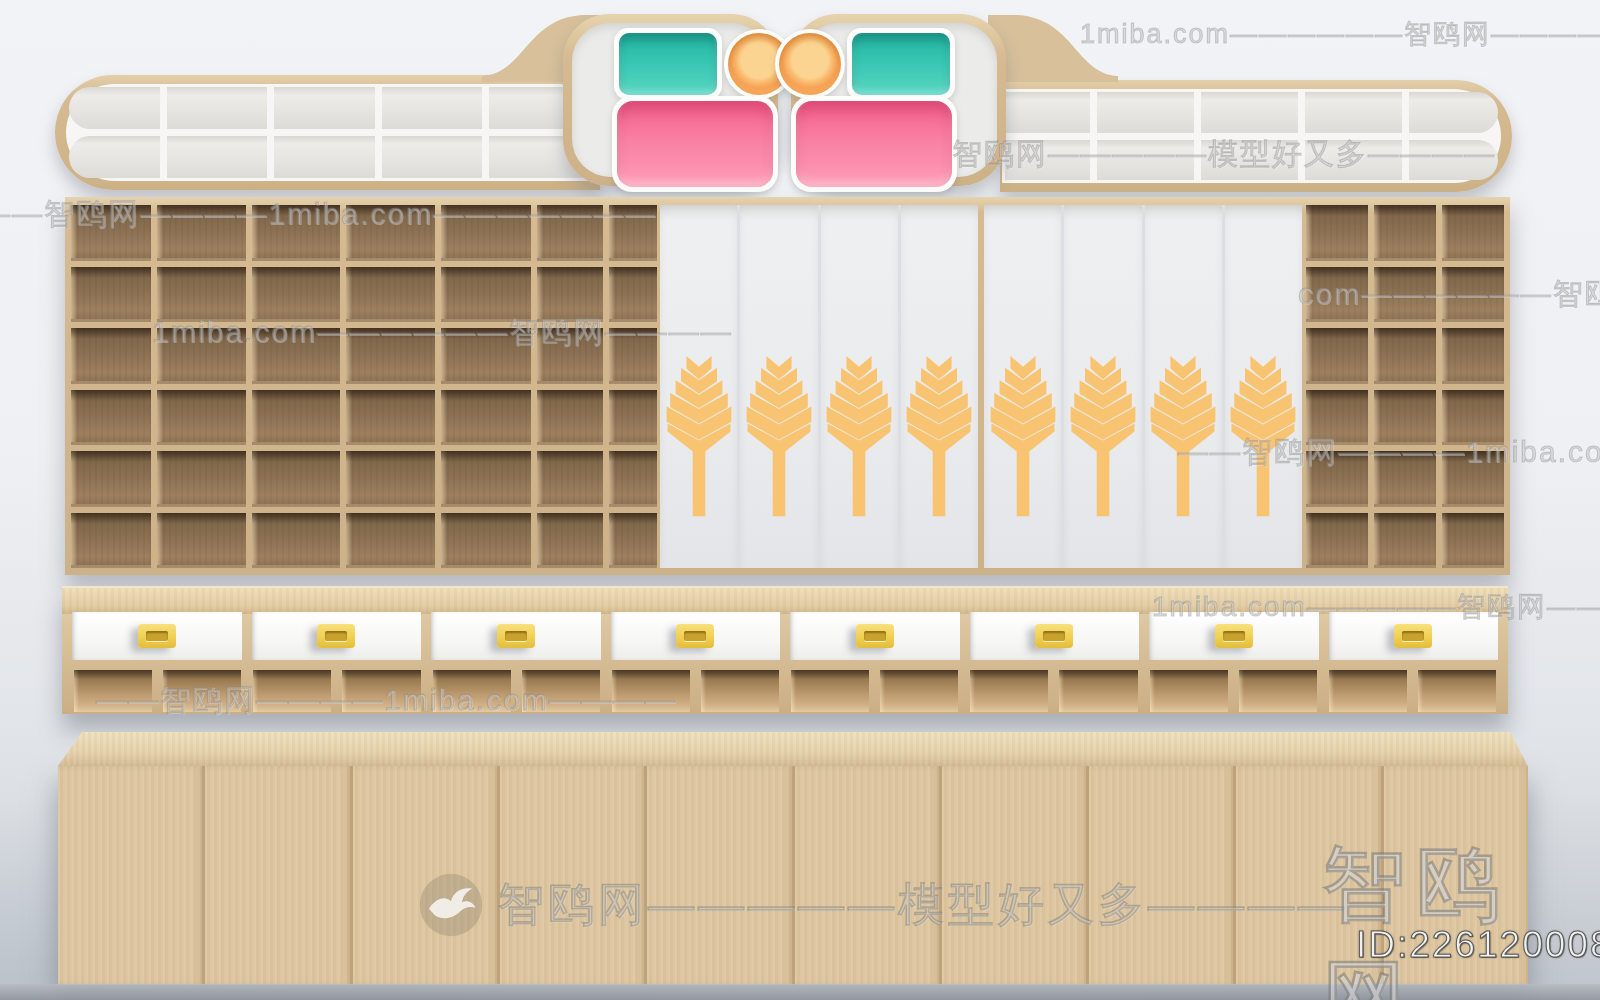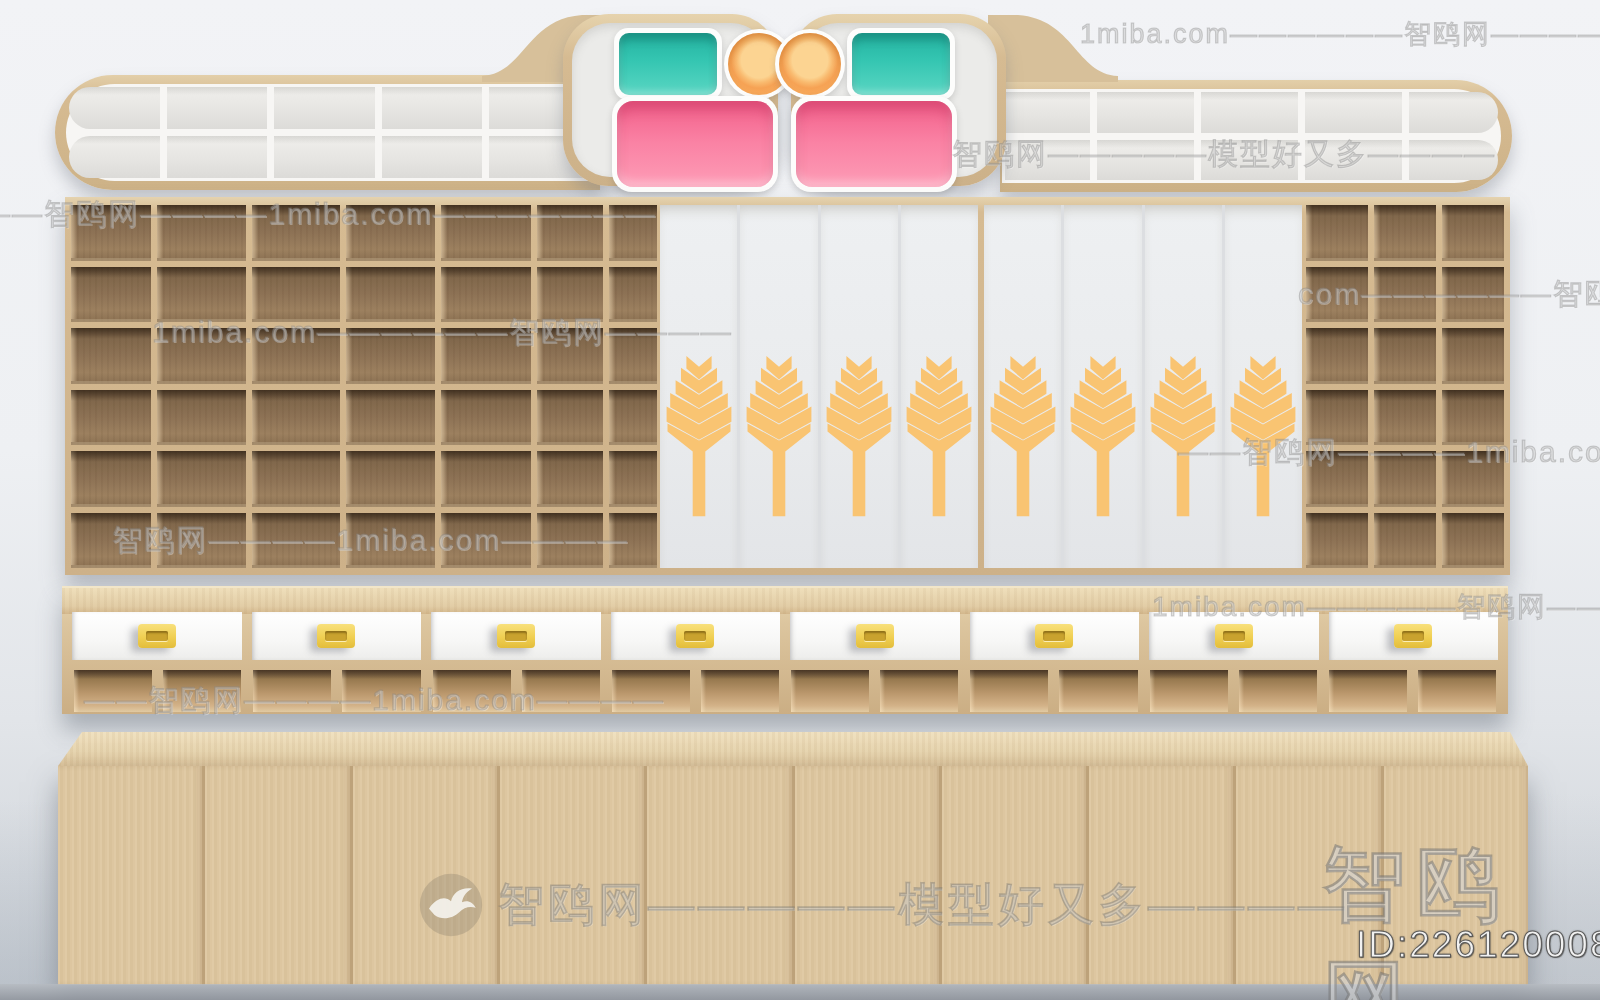--- a/index.html
+++ b/index.html
@@ -405,17 +405,16 @@
       <span class="wm-badge-text">智鸥网—————模型好又多————</span>
     </div>
     <div class="abs wm-big" style="left:1322px;top:828px">智鸥网</div>
     <div class="abs wm-id" style="left:1356px;top:924px">ID:226120008</div>
       <span class="wm" style="left: 1080px; top: 16px; font-size: 27px;">1miba.com——————智鸥网—————</span>
       <span class="wm" style="left: 952px; top: 134px; font-size: 30px;">智鸥网—————模型好又多————</span>
       <span class="wm" style="left: -20px; top: 194px; font-size: 30px;">——智鸥网————1miba.com———————</span>
       <span class="wm" style="left: 1298px; top: 274px; font-size: 30px;">com——————智鸥网——</span>
       <span class="wm" style="left: 152px; top: 312px; font-size: 30px;">1miba.com——————智鸥网————</span>
       <span class="wm" style="left: 1178px; top: 432px; font-size: 30px;">——智鸥网————1miba.com</span>
-      <span class="wm" style="left: 112px; top: 520px; font-size: 30px;">智鸥网————1miba.com————</span>
       <span class="wm" style="left: 1152px; top: 588px; font-size: 28px;">1miba.com—————智鸥网——</span>
-      <span class="wm" style="left: 84px; top: 680px; font-size: 30px; text-align: right;">——智鸥网————1miba.com————</span>
+      <span class="wm" style="left: 96px; top: 680px; font-size: 30px; text-align: right;">——智鸥网————1miba.com————</span>
     </div>
 </div>
 
 </body></html>

